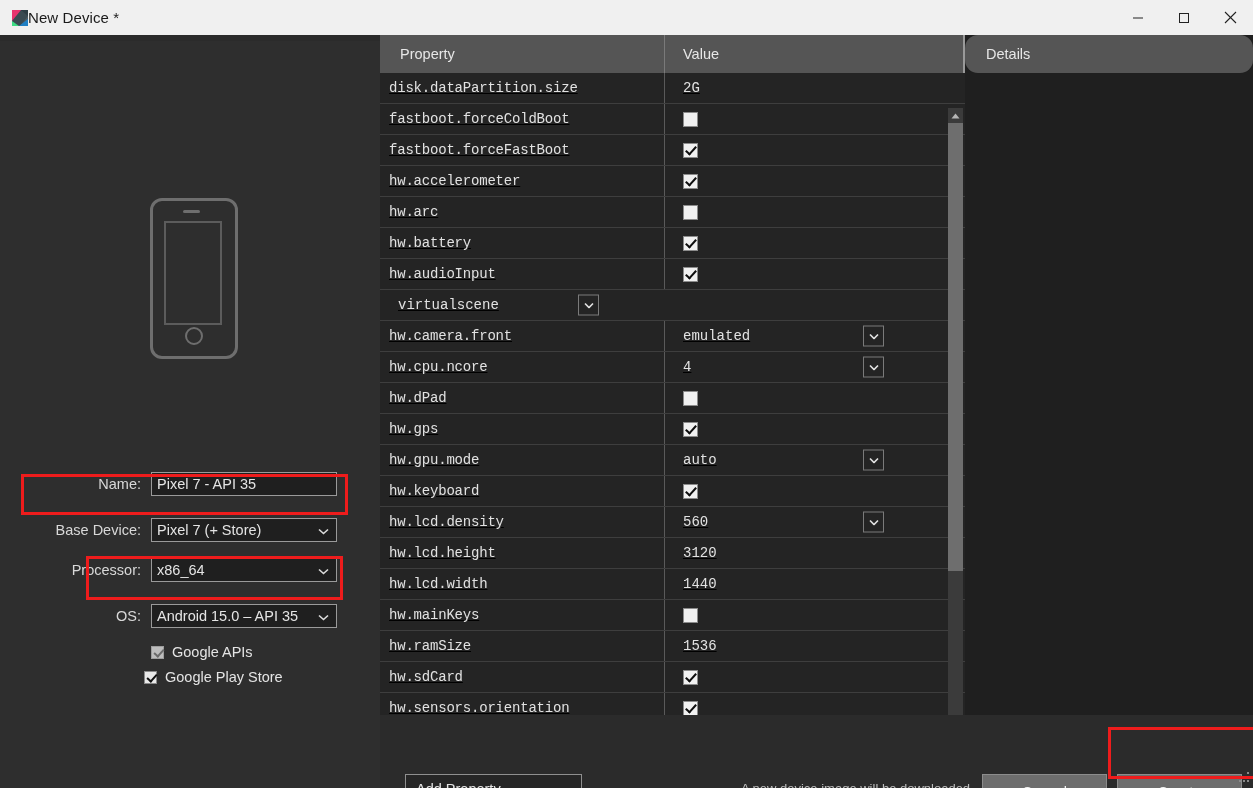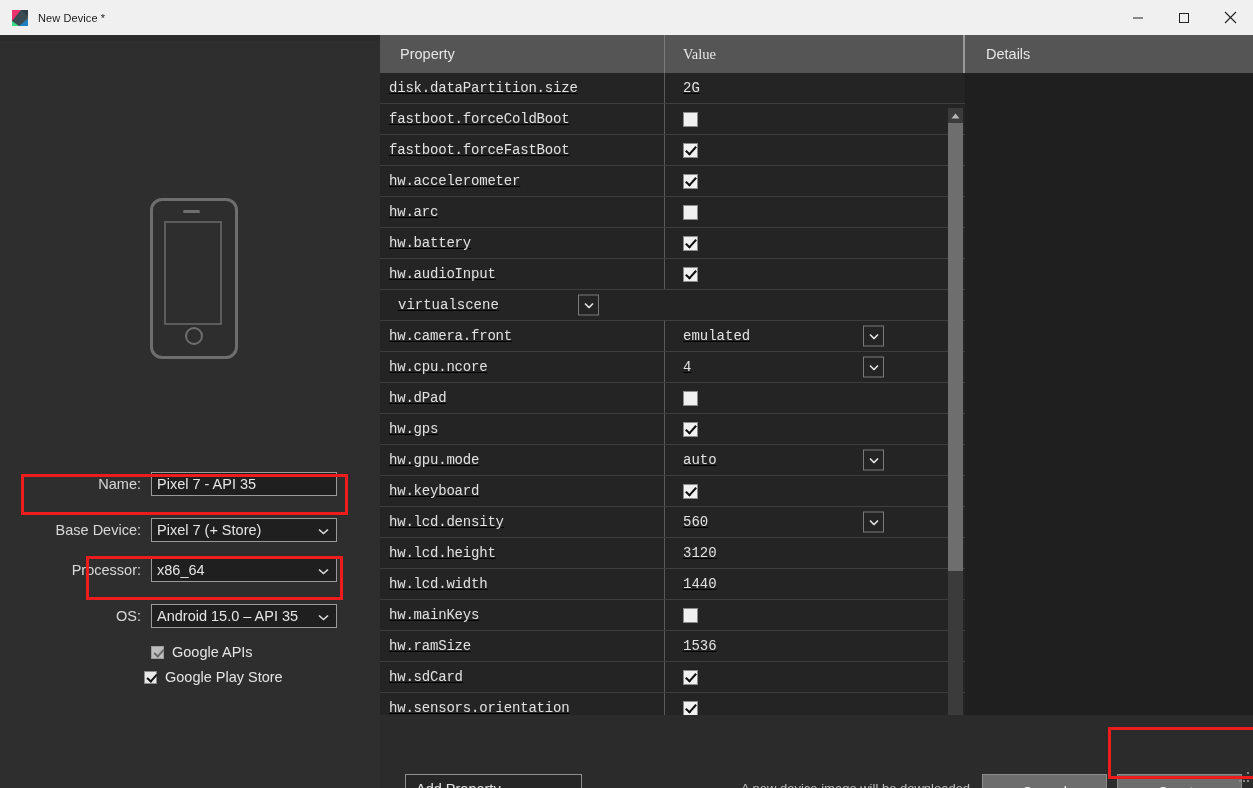--- a/index.html
+++ b/index.html
@@ -24,22 +24,21 @@
     display: flex;
     align-items: center;
   }
   .title-icon {
     width: 16px; height: 16px;
     margin-left: 12px;
     position: relative;
     flex: none;
   }
   .title-text {
-    margin-left: 10px;
-    font-size: 11px;
+    font-size: 15px;
     color: #1a1a1a;
     letter-spacing: 0.1px;
   }
   .win-controls {
     position: absolute;
     right: 0; top: 0;
     height: 35px;
     display: flex;
   }
   .win-btn {
@@ -184,21 +183,21 @@
   }
   .th {
     font-size: 14.5px;
     color: #e7e7e7;
     height: 38px;
     display: flex;
     align-items: center;
     box-sizing: border-box;
   }
   .th-prop { width: 285px; padding-left: 20px; border-right: 1px solid #7a7a7a; }
-  .th-val  { width: 300px; padding-left: 18px; font-family: Liberation Serif, serif; }
+  .th-val  { width: 300px; padding-left: 18px; }
 
   .tbody {
     position: absolute;
     left: 0; top: 38px;
     width: 585px;
     height: 642px;
     overflow: hidden;
   }
   .trow {
     display: flex;
@@ -293,20 +292,21 @@
     position: absolute;
     left: 0; top: 0;
     width: 288px; height: 38px;
     background: #555555;
     display: flex;
     align-items: center;
     padding-left: 21px;
     box-sizing: border-box;
     font-size: 14.5px;
     color: #e7e7e7;
+    border-radius: 13px;
   }
   .details-sep {
     position: absolute;
     left: 963px; top: 0;
     width: 2px; height: 38px;
     background: #9a9a9a;
   }
 
   
   .bottombar {

